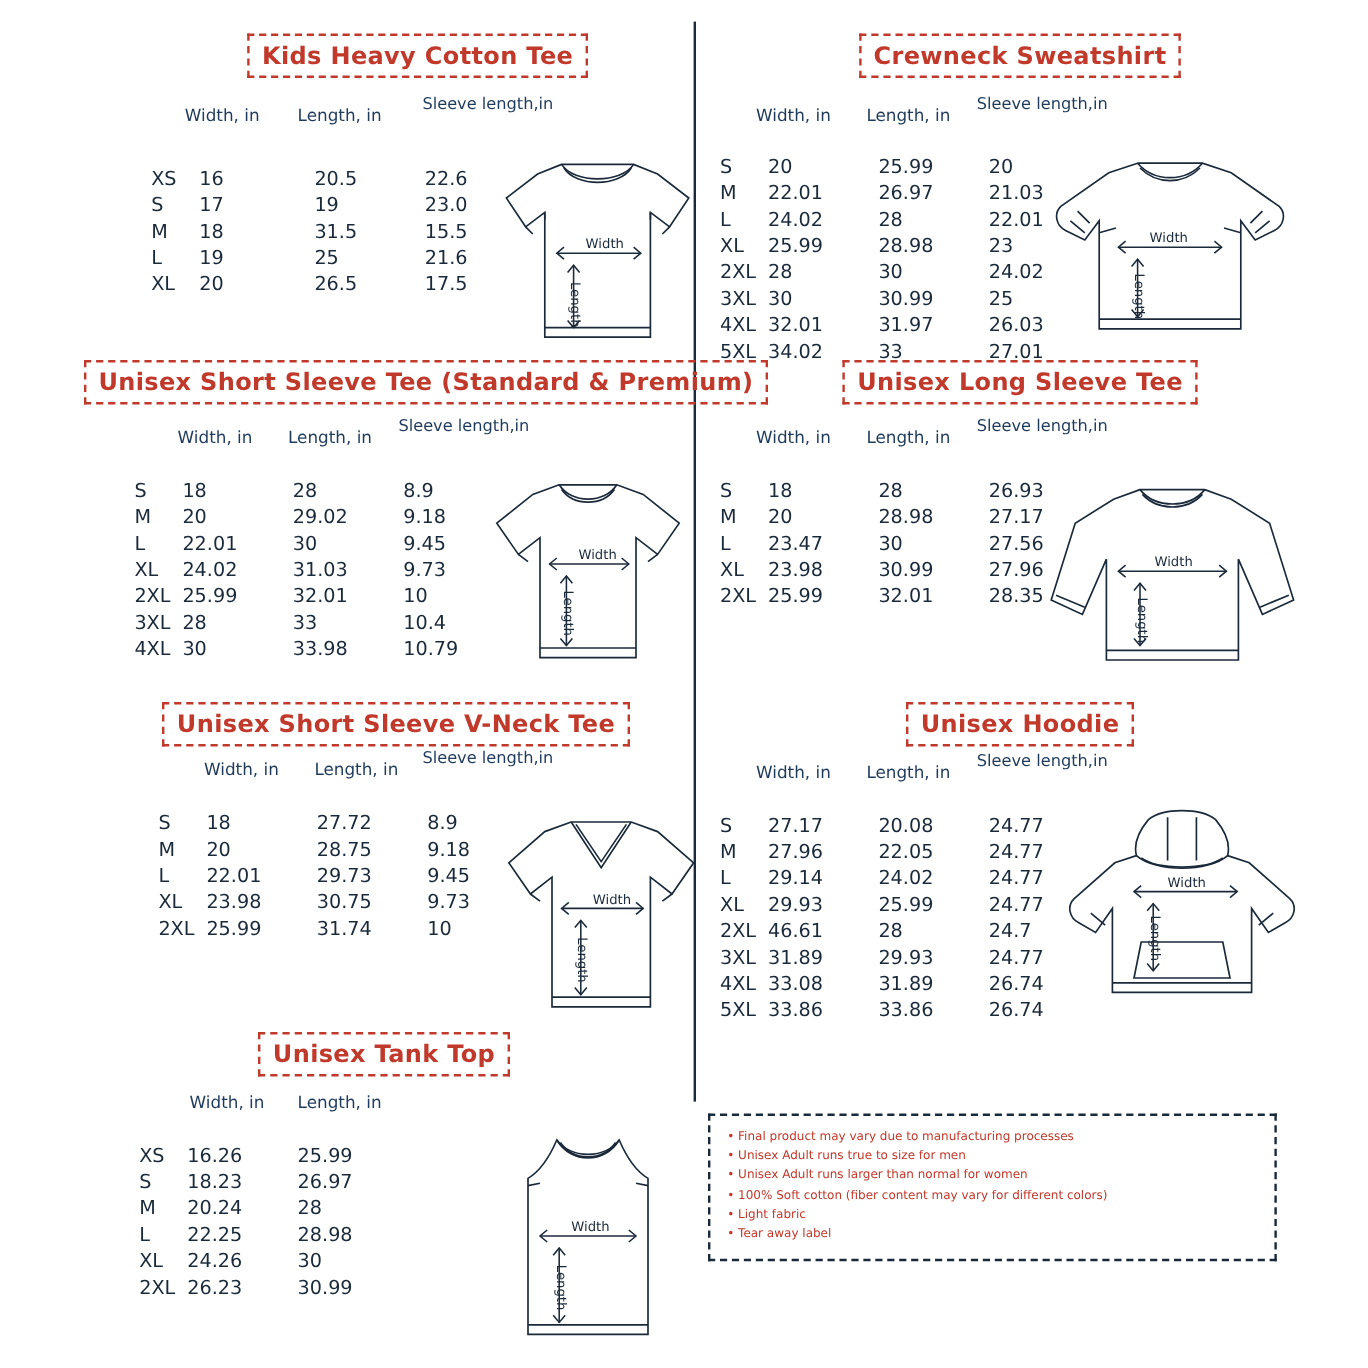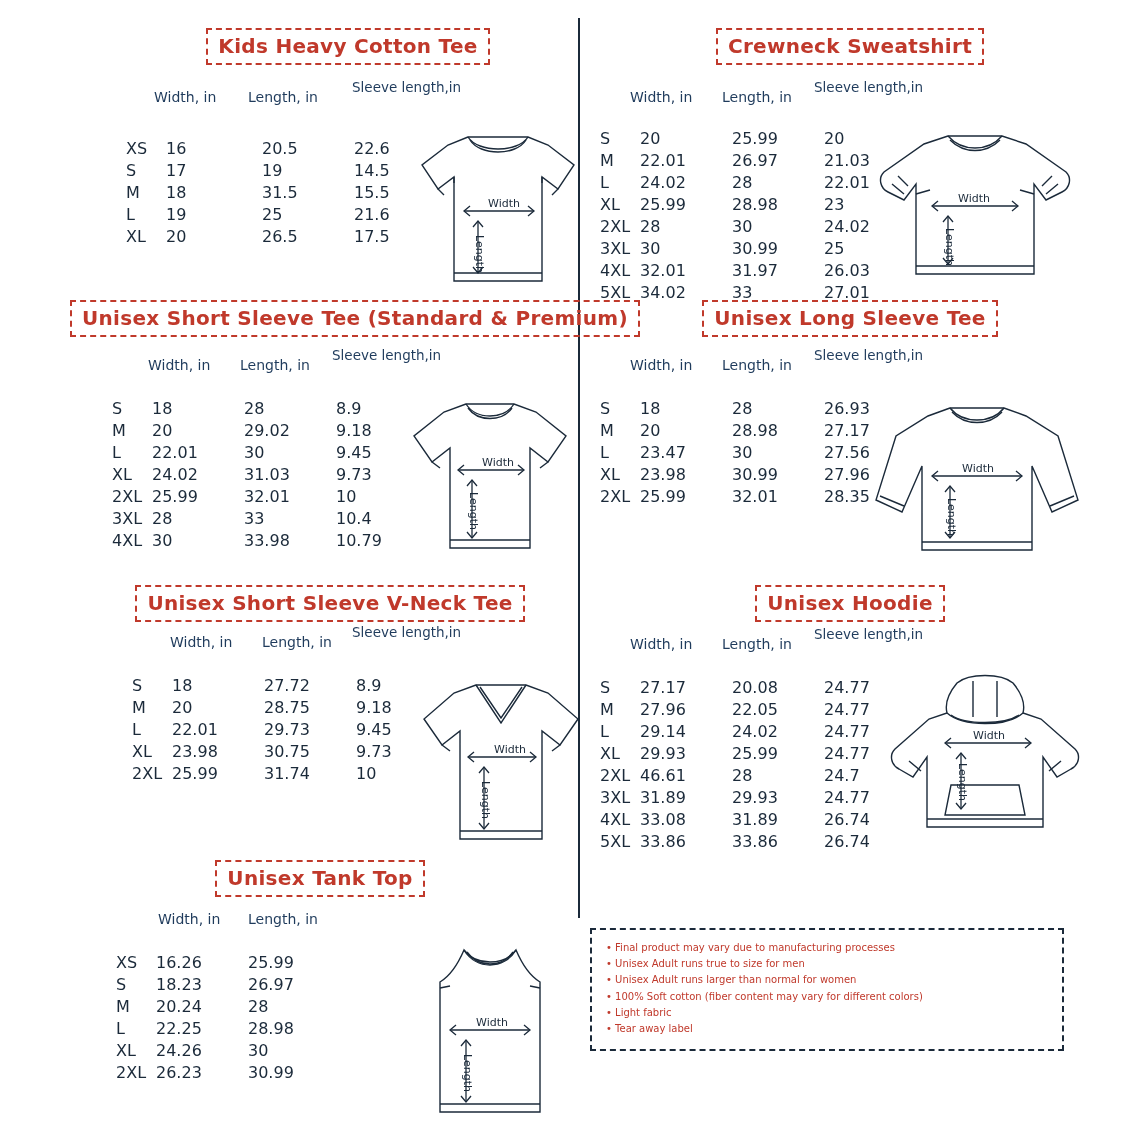--- a/index.html
+++ b/index.html
@@ -94,21 +94,21 @@
       <div class="row">
         <span class="c-size">XS</span>
         <span class="c-w">16</span>
         <span class="c-l">20.5</span>
         <span class="c-s">22.6</span>
       </div>
       <div class="row">
         <span class="c-size">S</span>
         <span class="c-w">17</span>
         <span class="c-l">19</span>
-        <span class="c-s">14.5</span>
+        <span class="c-s">23.0</span>
       </div>
       <div class="row">
         <span class="c-size">M</span>
         <span class="c-w">18</span>
         <span class="c-l">31.5</span>
         <span class="c-s">15.5</span>
       </div>
       <div class="row">
         <span class="c-size">L</span>
         <span class="c-w">19</span>

